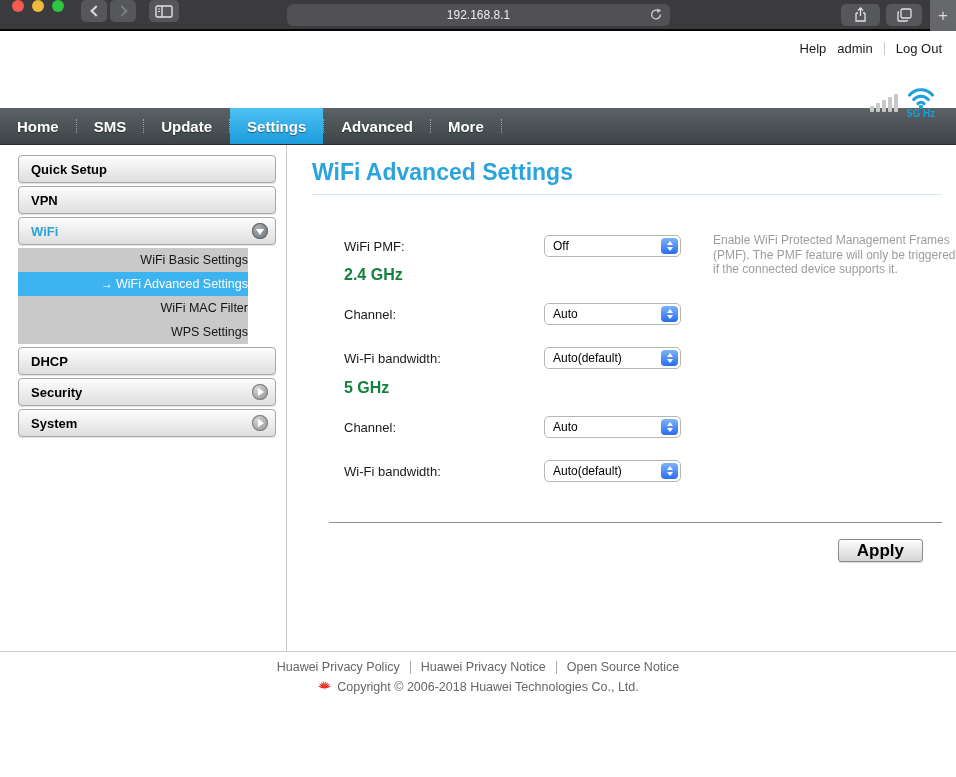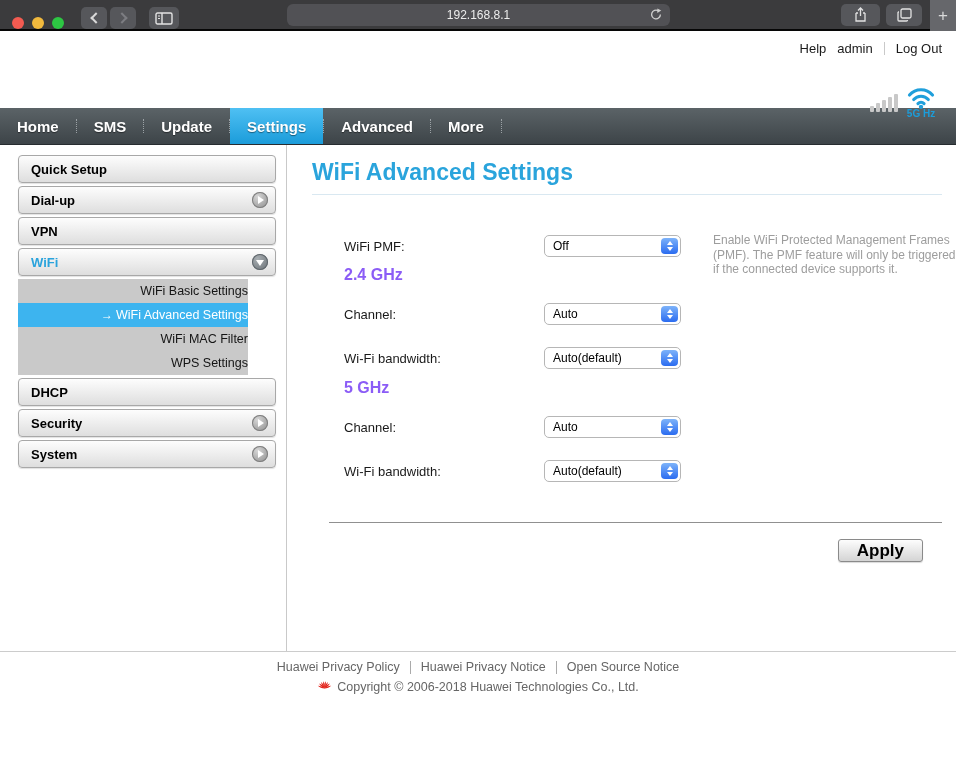--- a/index.html
+++ b/index.html
@@ -1,21 +1,21 @@
 <!DOCTYPE html>
 <html><head>
 <meta charset="utf-8">
 <style>
   * { margin:0; padding:0; box-sizing:border-box; }
   html,body { width:956px; height:777px; background:#fff; overflow:hidden;
     font-family:"Liberation Sans","DejaVu Sans",sans-serif; }
 
   
   .chrome { position:relative; height:31px; background:#3b3b3d; border-bottom:2px solid #060606;
-    display:flex; align-items:flex-end; }
+    display:flex; align-items:flex-start; }
   .lights { display:flex; gap:8px; margin-left:12px; }
   .light { width:12px; height:12px; border-radius:50%; }
   .chrome-btn { height:22px; border-radius:5px; background:#56575b; display:flex;
     align-items:center; justify-content:center; }
   .navgrp { display:flex; gap:3px; margin-left:17px; }
   .navgrp .chrome-btn { width:26px; }
   .chev { width:8px; height:8px; }
   .chev.left  { border-left:2px solid #d9d9d9; border-bottom:2px solid #d9d9d9; transform:rotate(45deg); margin-left:3px; }
   .chev.right { border-left:2px solid #7c7d82; border-bottom:2px solid #7c7d82; transform:rotate(225deg); margin-right:3px; }
   .sb-toggle { width:30px; margin-left:13px; }
@@ -71,21 +71,21 @@
 
   .main { flex:1; position:relative; padding:14px 14px 0 25px; }
   .page-title { font-size:23px; font-weight:bold; color:#2aa4dc; padding-bottom:8px;
     border-bottom:1px solid #d9e8f1; }
   .help-text { position:absolute; left:426px; top:88px; width:244px; font-size:12px;
     color:#9d9d9d; line-height:1.22; }
   .form { padding-left:32px; }
   .frow { display:flex; align-items:center; height:22px; }
   .frow .flabel { width:200px; font-size:13px; color:#1a1a1a; }
   .mrow-pmf { margin-top:40px; }
-  .sect-h { font-size:16px; font-weight:bold; color:#8b5cf6; }
+  .sect-h { font-size:16px; font-weight:bold; color:#15803d; }
   .h-24 { margin-top:9px; }
   .h-5  { margin-top:10px; }
   .mt-ch { margin-top:19px; }
   .mt-bw { margin-top:22px; }
   .mac-select { width:137px; height:22px; background:#fff; border:1px solid #b6b6b6; border-radius:5px;
     position:relative; display:flex; align-items:center; padding-left:8px; font-size:12px; color:#000;
     cursor:pointer; }
   .stepper { position:absolute; right:2px; top:2px; bottom:2px; width:17px; border-radius:4px;
     background:linear-gradient(#7db3fa,#2b6cf0); display:flex; flex-direction:column;
     align-items:center; justify-content:center; gap:2px; }
@@ -199,26 +199,20 @@
   <span class="dotsep"></span>
 </div>
 
 <div class="content">
 
   <div class="sidebar">
     <div class="side-btn">
       <span>Quick Setup</span>
     </div>
     <div class="side-btn">
-      <span>Dial-up</span>
-      <span class="circle-ic r">
-          <i></i>
-        </span>
-    </div>
-    <div class="side-btn">
       <span>VPN</span>
     </div>
     <div class="side-btn">
       <span class="txt-blue">WiFi</span>
       <span class="circle-ic dark d">
           <i></i>
         </span>
     </div>
     <div class="submenu">
       <div class="sub-item">

